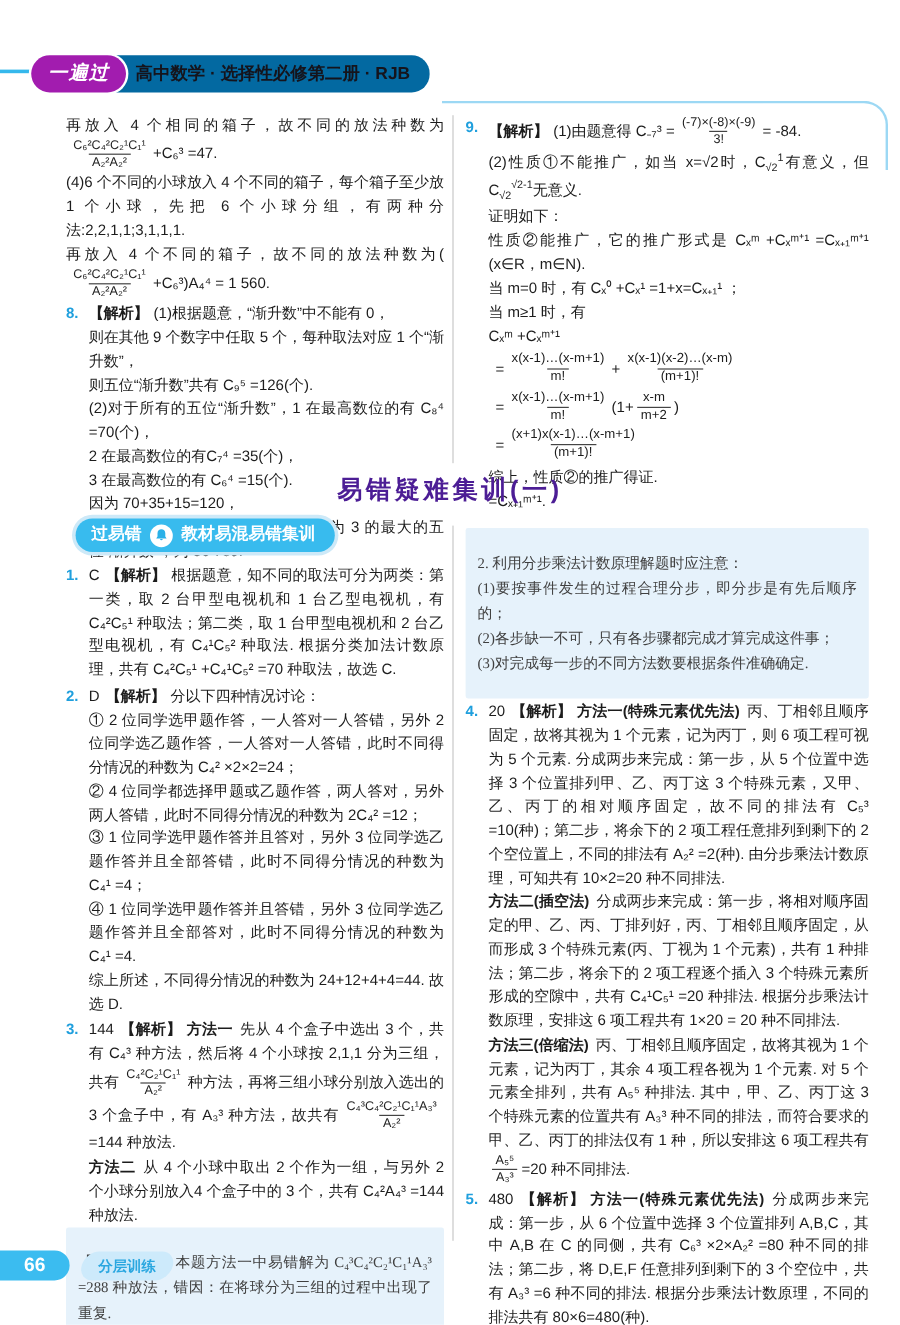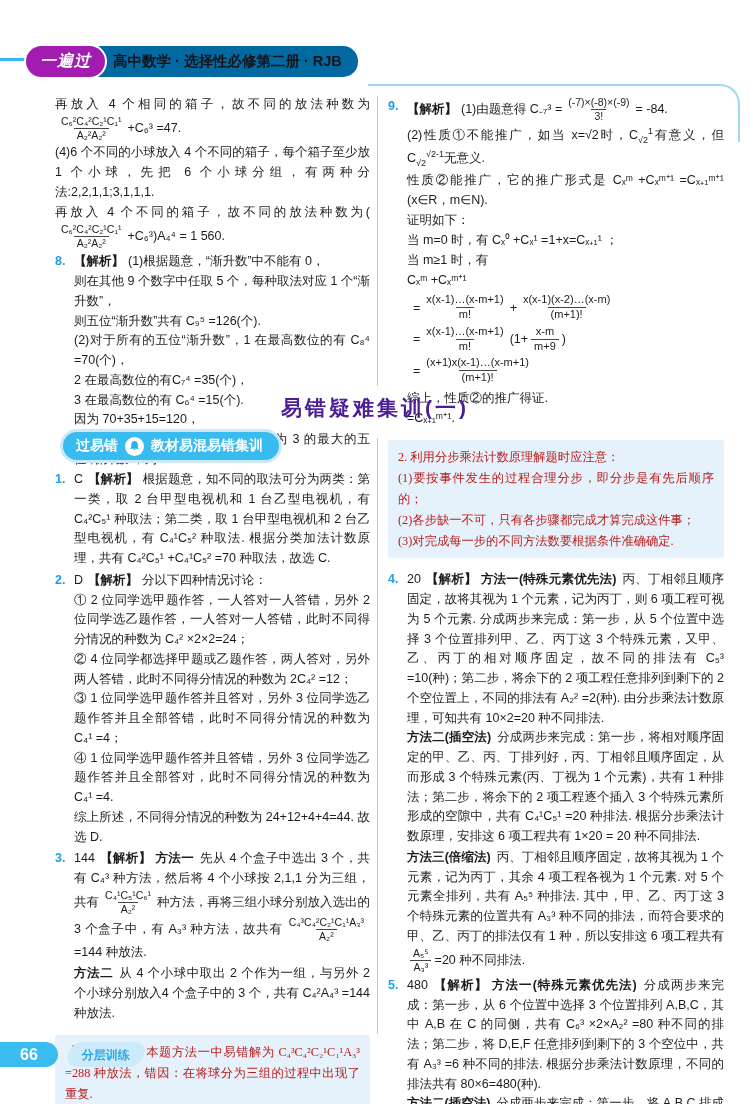--- a/index.html
+++ b/index.html
@@ -50,22 +50,22 @@
   
   .heading{position:absolute;left:0;top:394px;width:750px;text-align:center;
            font-size:21px;font-weight:bold;letter-spacing:3px;color:#4c1d95;}
   .badge{display:inline-flex;align-items:center;gap:7px;background:#38bbee;color:#fff;
          font-weight:bold;font-size:14px;padding:3px 16px 3px 13px;border-radius:16px;
          box-shadow:0 0 0 3px #cde9f8;margin:2px 0 8px 8px;font-family:Liberation Mono, monospace;}
   .badge-icon{display:inline-flex;align-items:center;justify-content:center;
               width:19px;height:19px;background:#fff;border-radius:50%;}
 
   
-  .box{background:#e6f2fb;padding:7px 10px;margin:12px 0;font-family:"Liberation Serif",serif;
-       font-size:12.3px;line-height:1.7;color:#b91c1c;border-radius:2px;}
+  .box{background:#e6f2fb;padding:19px 10px;margin:0 0;font-family:"Liberation Serif",serif;
+       font-size:12.3px;line-height:1.7;color:#404040;border-radius:2px;}
   .box .tag{font-family:"Liberation Sans",sans-serif;}
 
   
   .footer{position:absolute;left:0;top:1042px;display:flex;align-items:center;}
   .pagenum{background:#3bbcf0;color:#fff;font-weight:bold;font-size:16px;
            width:58px;height:25px;line-height:25px;text-align:center;border-radius:0 14px 14px 0;}
   .flabel-wrap{margin-left:10px;background:#cdeafb;border-radius:12px;padding:3px 14px;
                transform:skewX(-14deg);}
   .flabel{display:inline-block;transform:skewX(14deg);color:#2aa7e0;font-weight:bold;font-size:12px;}
 </style>
@@ -114,22 +114,22 @@
 
   <div class="col tr">
     <div class="item">
       <span class="num">9.</span>
       <div>
         <p class="flow"><span class="tag">【解析】</span><span>(1)由题意得 C₋₇³ =</span><span class="frac">
               <span class="fn">(-7)×(-8)×(-9)</span>
               <span class="fd">3!</span>
             </span><span>= -84.</span></p>
         <p class="ln"><span>(2)性质①不能推广，如当 x=√2时，C</span><sub>√2</sub><sup>1</sup><span>有意义，但 C</span><sub>√2</sub><sup>√2-1</sup><span>无意义.</span></p>
+        <p class="ln">证明如下：</p>
         <p class="ln">性质②能推广，它的推广形式是 Cₓᵐ +Cₓᵐ⁺¹ =Cₓ₊₁ᵐ⁺¹ (x∈R，m∈N).</p>
-        <p class="ln">证明如下：</p>
         <p class="ln">当 m=0 时，有 Cₓ⁰ +Cₓ¹ =1+x=Cₓ₊₁¹ ；</p>
         <p class="ln">当 m≥1 时，有</p>
         <p class="ln">Cₓᵐ +Cₓᵐ⁺¹</p>
         <div class="eq">
           <span>=</span>
           <span class="frac">
               <span class="fn">x(x-1)…(x-m+1)</span>
               <span class="fd">m!</span>
             </span>
           <span>+</span>
@@ -140,21 +140,21 @@
         </div>
         <div class="eq">
           <span>=</span>
           <span class="frac">
               <span class="fn">x(x-1)…(x-m+1)</span>
               <span class="fd">m!</span>
             </span>
           <span>(1+</span>
           <span class="frac">
               <span class="fn">x-m</span>
-              <span class="fd">m+9</span>
+              <span class="fd">m+2</span>
             </span>
           <span>)</span>
         </div>
         <div class="eq">
           <span>=</span>
           <span class="frac">
               <span class="fn">(x+1)x(x-1)…(x-m+1)</span>
               <span class="fd">(m+1)!</span>
             </span>
         </div>
@@ -191,21 +191,21 @@
         <p class="ln">③ 1 位同学选甲题作答并且答对，另外 3 位同学选乙题作答并且全部答错，此时不同得分情况的种数为 C₄¹ =4；</p>
         <p class="ln">④ 1 位同学选甲题作答并且答错，另外 3 位同学选乙题作答并且全部答对，此时不同得分情况的种数为 C₄¹ =4.</p>
         <p class="ln">综上所述，不同得分情况的种数为 24+12+4+4=44. 故选 D.</p>
       </div>
     </div>
 
     <div class="item">
       <span class="num">3.</span>
       <div>
         <p class="flow"><span class="ans">144</span><span class="tag">【解析】</span><span class="mlabel">方法一</span><span>先从 4 个盒子中选出 3 个，共有 C₄³ 种方法，然后将 4 个小球按 2,1,1 分为三组，共有</span><span class="frac">
-              <span class="fn">C₄¹C₅¹C₆¹</span>
+              <span class="fn">C₄²C₂¹C₁¹</span>
               <span class="fd">A₂²</span>
             </span><span>种方法，再将三组小球分别放入选出的 3 个盒子中，有 A₃³ 种方法，故共有</span><span class="frac">
               <span class="fn">C₄³C₄²C₂¹C₁¹A₃³</span>
               <span class="fd">A₂²</span>
             </span><span>=144 种放法.</span></p>
         <p class="ln"><span class="mlabel">方法二</span><span>从 4 个小球中取出 2 个作为一组，与另外 2 个小球分别放入4 个盒子中的 3 个，共有 C₄²A₄³ =144 种放法.</span></p>
       </div>
     </div>
 
     <div class="box">

